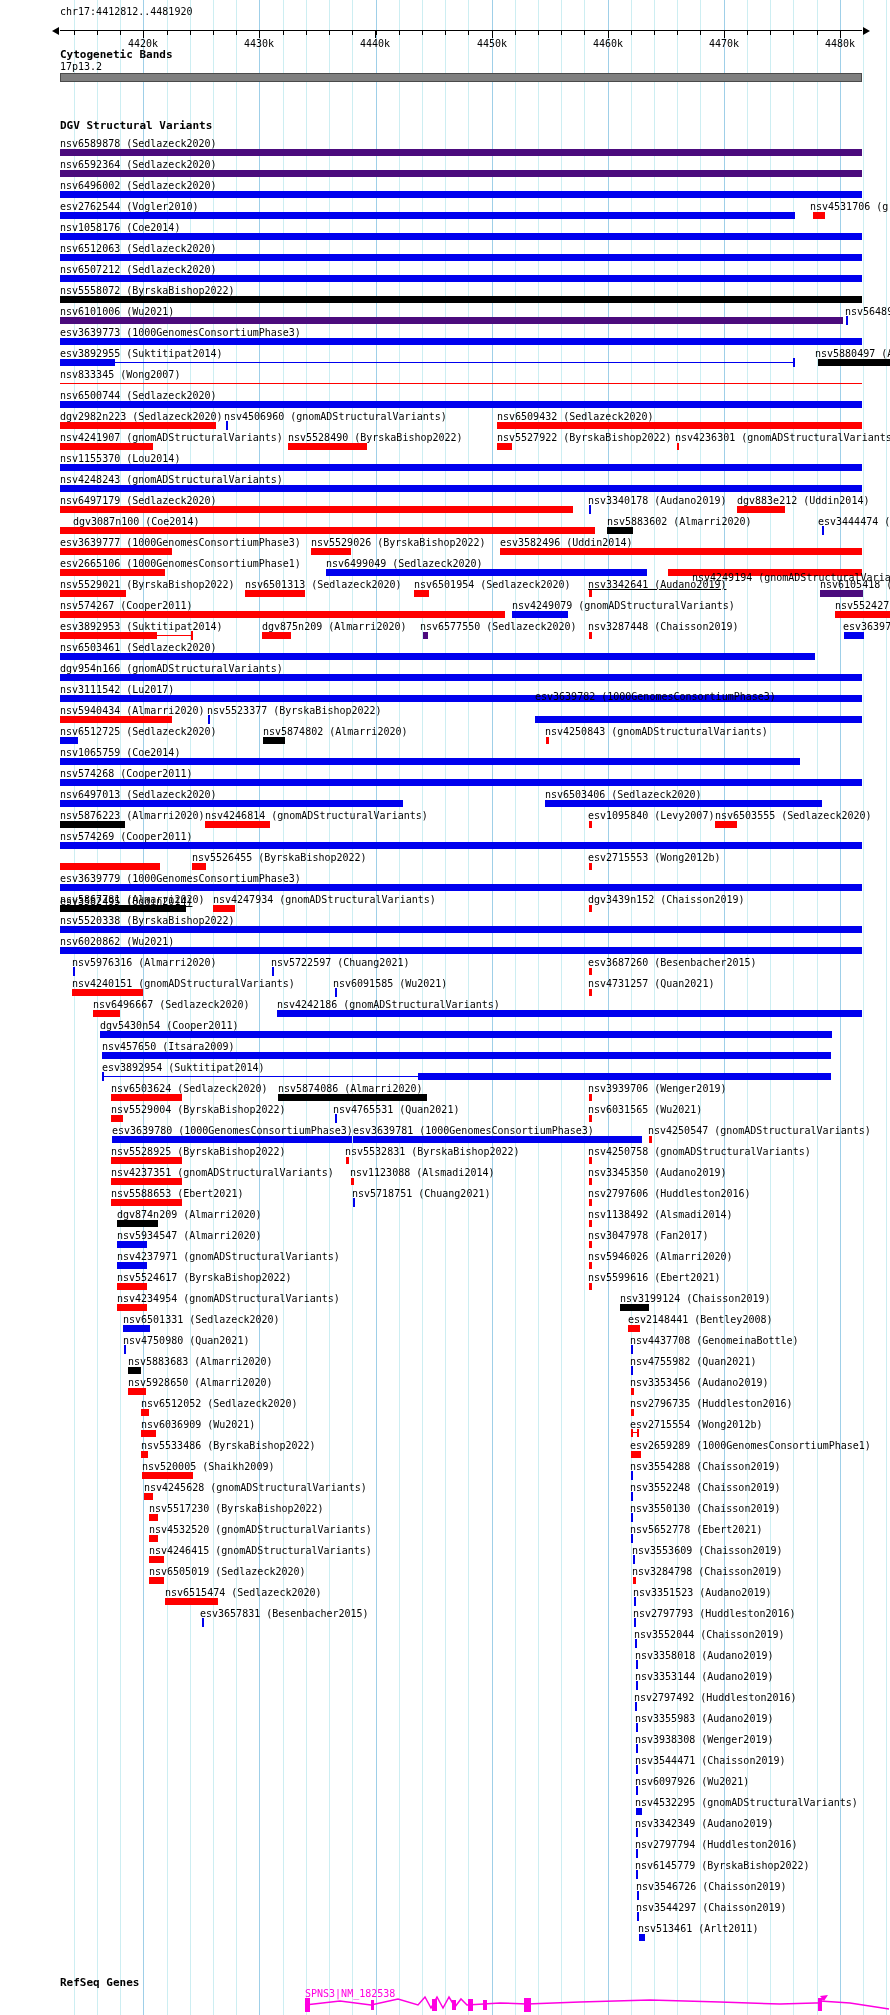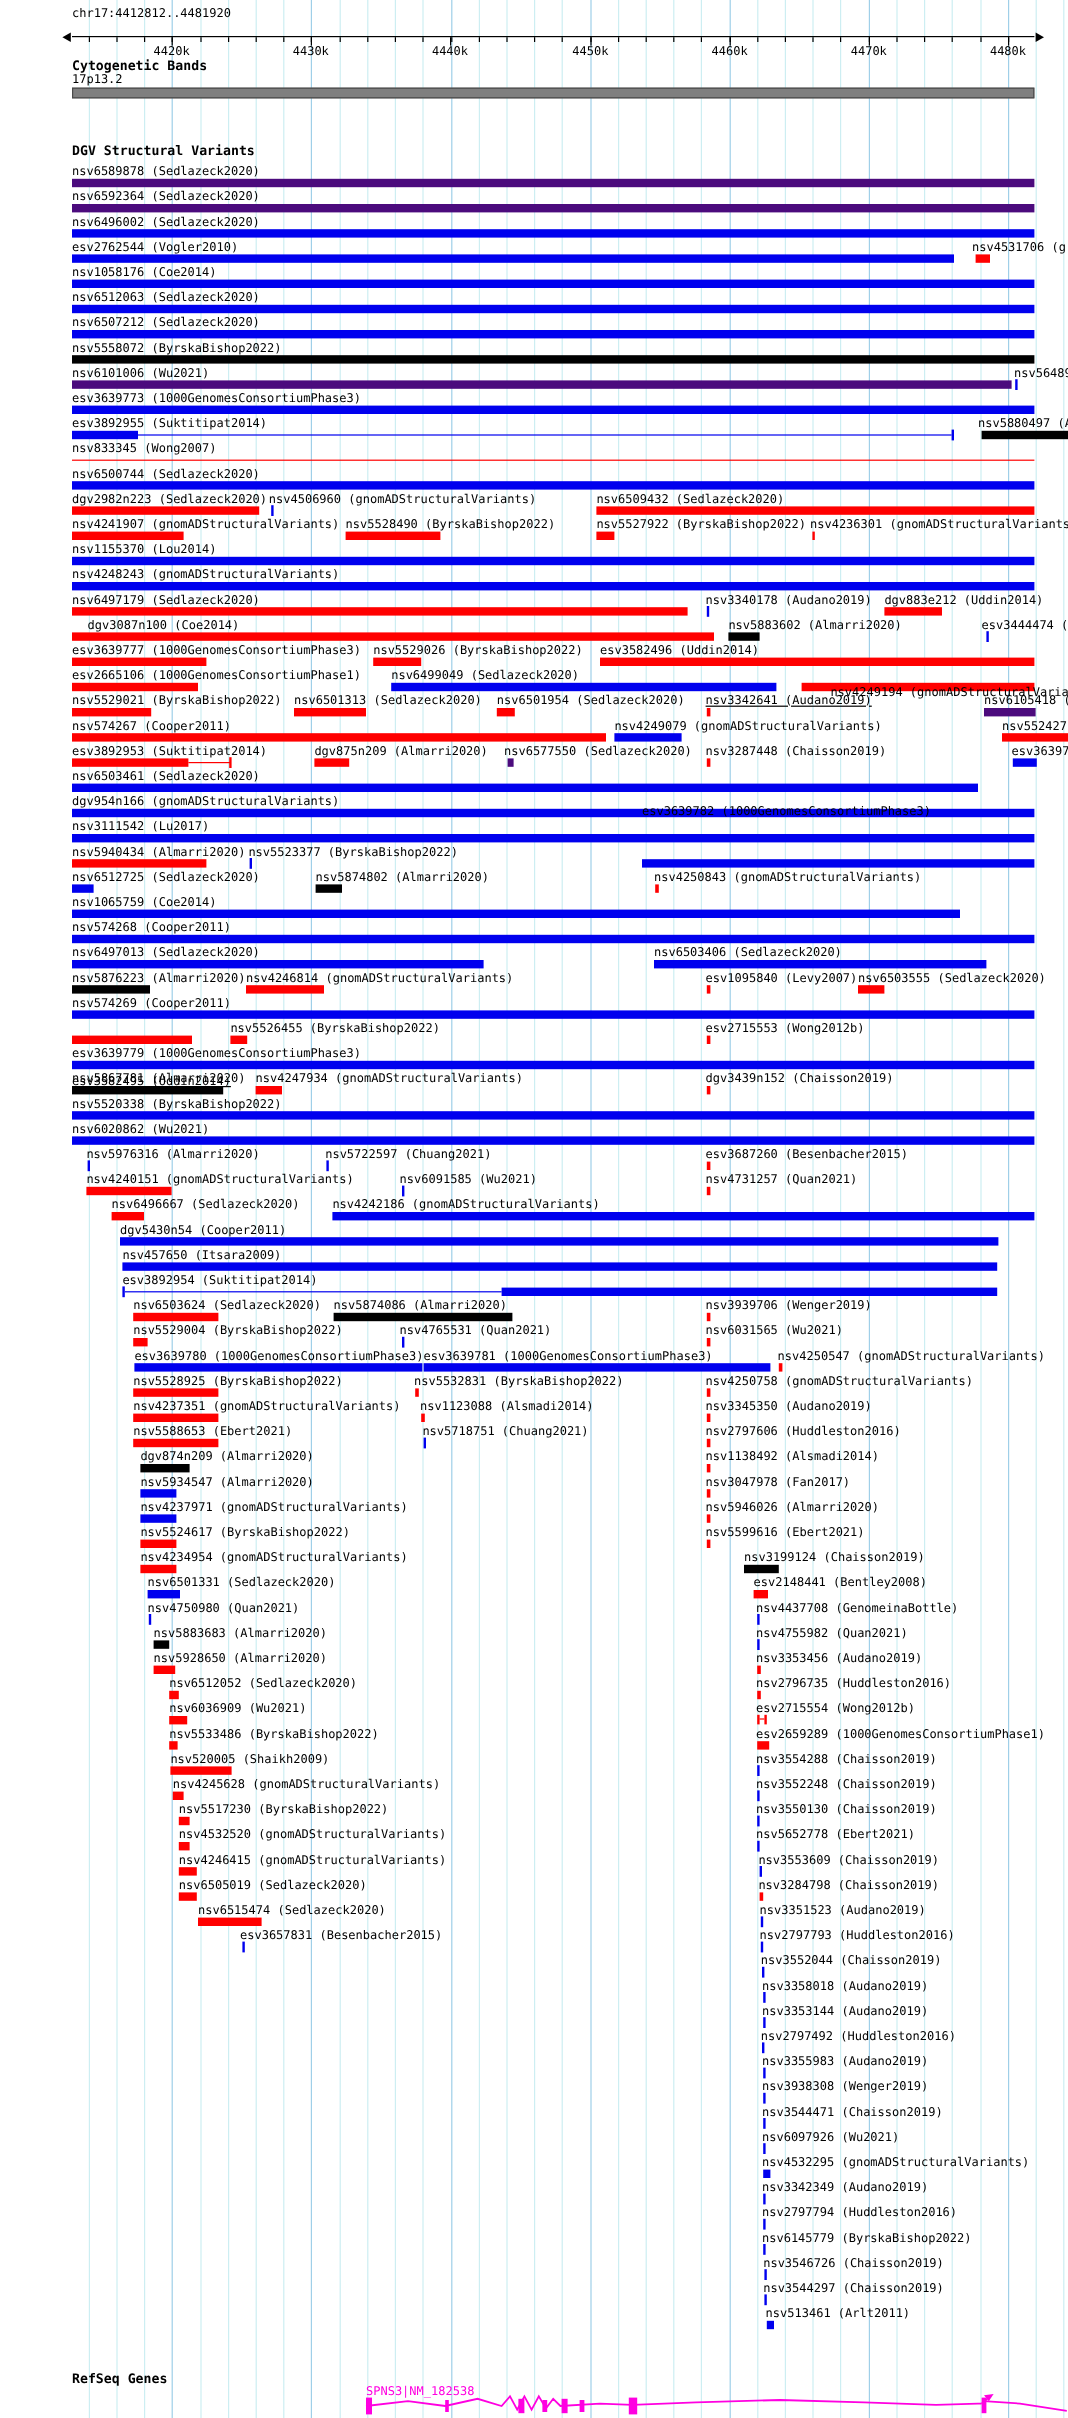--- a/index.html
+++ b/index.html
@@ -237,21 +237,21 @@
       <div class="lbl" style="left: 60px; top: 641.5px;">nsv6503461 (Sedlazeck2020)</div>
       <div class="bar" style="left: 60px; top: 652.5px; width: 755px; height: 7px; background: rgb(0, 0, 238);"></div>
       <div class="lbl" style="left: 60px; top: 662.5px;">dgv954n166 (gnomADStructuralVariants)</div>
       <div class="bar" style="left: 60px; top: 673.5px; width: 802px; height: 7px; background: rgb(0, 0, 238);"></div>
       <div class="lbl" style="left: 60px; top: 683.5px;">nsv3111542 (Lu2017)</div>
       <div class="bar" style="left: 60px; top: 694.5px; width: 802px; height: 7px; background: rgb(0, 0, 238);"></div>
       <div class="lbl" style="left: 60px; top: 704.5px;">nsv5940434 (Almarri2020)</div>
       <div class="bar" style="left: 60px; top: 715.5px; width: 112px; height: 7px; background: rgb(255, 0, 0);"></div>
       <div class="lbl" style="left: 207px; top: 704.5px;">nsv5523377 (ByrskaBishop2022)</div>
       <div class="bar" style="left: 208px; top: 714.5px; width: 2px; height: 9px; background: rgb(0, 0, 238);"></div>
-      <div class="lbl" style="left: 535px; top: 671px;">esv3639782 (1000GenomesConsortiumPhase3)</div>
+      <div class="lbl" style="left: 535px; top: 691px;">esv3639782 (1000GenomesConsortiumPhase3)</div>
       <div class="bar" style="left: 535px; top: 715.5px; width: 327px; height: 7px; background: rgb(0, 0, 238);"></div>
       <div class="lbl" style="left: 60px; top: 725.5px;">nsv6512725 (Sedlazeck2020)</div>
       <div class="bar" style="left: 60px; top: 736.5px; width: 18px; height: 7px; background: rgb(0, 0, 238);"></div>
       <div class="lbl" style="left: 263px; top: 725.5px;">nsv5874802 (Almarri2020)</div>
       <div class="bar" style="left: 263px; top: 736.5px; width: 22px; height: 7px; background: rgb(0, 0, 0);"></div>
       <div class="lbl" style="left: 545px; top: 725.5px;">nsv4250843 (gnomADStructuralVariants)</div>
       <div class="bar" style="left: 546px; top: 736.5px; width: 3px; height: 7px; background: rgb(255, 0, 0);"></div>
       <div class="lbl" style="left: 60px; top: 746.5px;">nsv1065759 (Coe2014)</div>
       <div class="bar" style="left: 60px; top: 757.5px; width: 740px; height: 7px; background: rgb(0, 0, 238);"></div>
       <div class="lbl" style="left: 60px; top: 767.5px;">nsv574268 (Cooper2011)</div>

